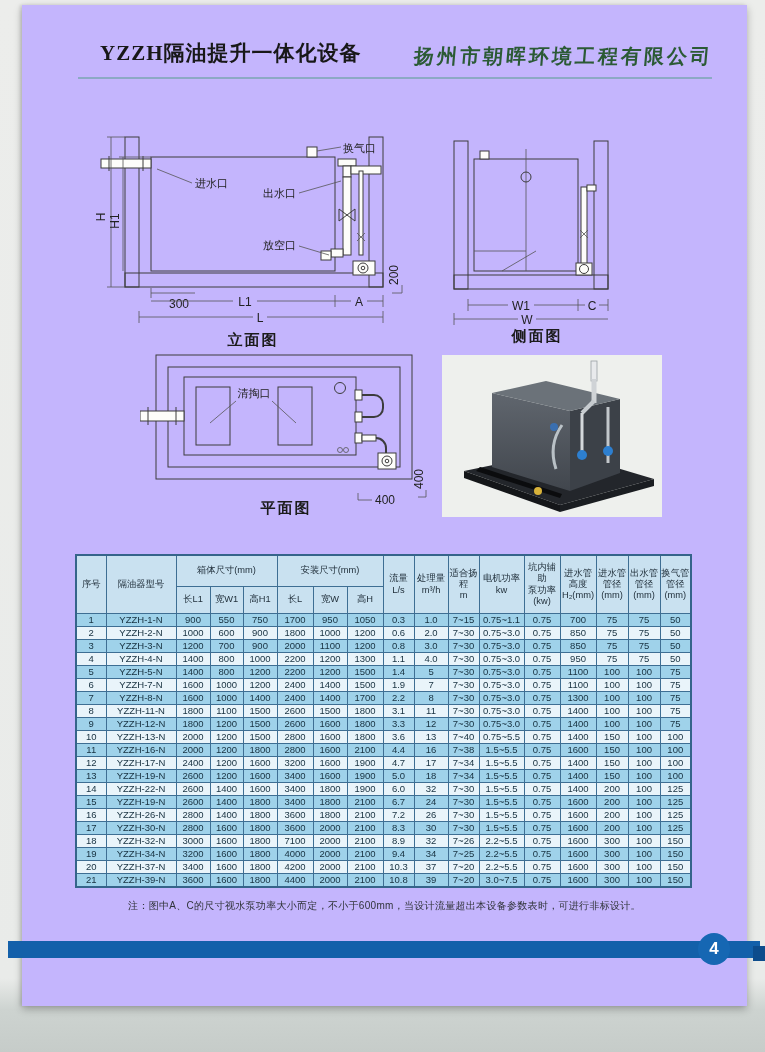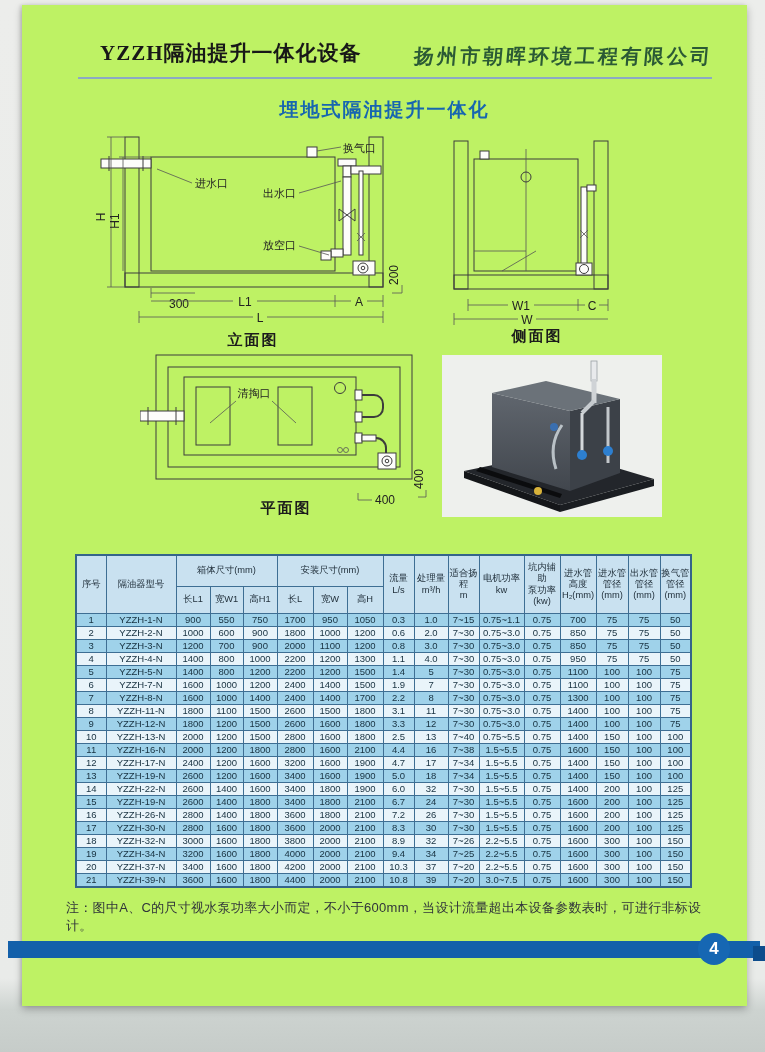--- a/index.html
+++ b/index.html
@@ -3,21 +3,21 @@
 <meta charset="utf-8">
 <style>
   html,body{margin:0;padding:0;}
   body{
     width:765px;height:1052px;position:relative;overflow:hidden;
     background:linear-gradient(180deg,#ecedeb 0%,#e9ebe9 93%,#cdd3d0 96%,#c6ccc9 100%);
     font-family:"Liberation Sans",sans-serif;
   }
   .page{
     position:absolute;left:22px;top:5px;width:725px;height:1001px;
-    background:#bef264;
+    background:#c4b5fd;
     box-shadow:0 3px 8px rgba(0,0,0,.28), -2px 0 3px rgba(0,0,0,.10);
   }
   .hdr-title{
     position:absolute;left:78px;top:34px;
     font-family:"Liberation Serif",serif;font-weight:bold;font-size:21px;
     color:#181818;letter-spacing:1px;white-space:nowrap;
   }
   .hdr-company{
     position:absolute;right:34px;top:38px;
     font-family:"DejaVu Serif",serif;font-weight:bold;font-size:20px;
@@ -57,40 +57,39 @@
   .spec-table thead th{
     background:#c9e1f0;font-weight:normal;font-size:9.3px;line-height:1.2;
     white-space:pre-line;padding:2px 0;color:#22313c;
   }
   .spec-table thead tr.h1 th{height:26px;}
   .spec-table thead tr.h2 th{height:22px;}
   .spec-table tbody td{height:12px;line-height:12px;font-size:9.5px;}
   .spec-table tbody tr.row-hl td{background:#9fd2ea;}
   .spec-table tbody tr.row-lt td{background:#e9f4fa;}
   .note{
-    position:absolute;left:44px;top:894px;width:655px;
-    font-size:13px;color:#30343a;letter-spacing:.3px;
+    position:absolute;left:35px;top:894px;width:655px;
+    font-size:10px;color:#30343a;letter-spacing:.3px;text-align:center;
   }
   .footer-bar{position:absolute;left:-14px;top:936px;width:752px;height:17px;background:#1360aa;}
   .bar-notch{position:absolute;left:731px;top:941px;width:12px;height:15px;background:#0d4c8c;}
   .page-circle{
     position:absolute;left:676px;top:928px;width:32px;height:32px;border-radius:50%;
     background:#1667b3;color:#fff;font-weight:bold;font-size:17px;
     line-height:32px;text-align:center;
   }
 </style>
 </head>
 <body>
 
 <div class="page">
 
   <div class="hdr-title">YZZH隔油提升一体化设备</div>
   <div class="hdr-company">扬州市朝晖环境工程有限公司</div>
   <div class="hdr-rule"></div>
-  <div class="section-title">埋地式隔油提升一体化</div>
 
   <svg id="front-view" class="drawing" width="335" height="228" viewBox="0 0 335 228">
     <defs>
       <pattern id="conc1" width="8" height="8" patternUnits="userSpaceOnUse">
         <rect width="8" height="8" fill="#f2f0ea"></rect>
         <circle cx="2" cy="2.5" r="0.8" fill="#787878"></circle>
         <circle cx="5.5" cy="6" r="0.6" fill="#9a9a9a"></circle>
         <circle cx="6.5" cy="1.5" r="0.45" fill="#6a6a6a"></circle>
       </pattern>
     </defs>
@@ -503,21 +502,21 @@
         </tr>
         <tr class="row-lt">
           <td>10</td>
           <td>YZZH-13-N</td>
           <td>2000</td>
           <td>1200</td>
           <td>1500</td>
           <td>2800</td>
           <td>1600</td>
           <td>1800</td>
-          <td>2.5</td>
+          <td>3.6</td>
           <td>13</td>
           <td>7~40</td>
           <td>0.75~5.5</td>
           <td>0.75</td>
           <td>1400</td>
           <td>150</td>
           <td>100</td>
           <td>100</td>
         </tr>
         <tr class="row-hl">
@@ -652,21 +651,21 @@
           <td>200</td>
           <td>100</td>
           <td>125</td>
         </tr>
         <tr class="row-lt">
           <td>18</td>
           <td>YZZH-32-N</td>
           <td>3000</td>
           <td>1600</td>
           <td>1800</td>
-          <td>3800</td>
+          <td>7100</td>
           <td>2000</td>
           <td>2100</td>
           <td>8.9</td>
           <td>32</td>
           <td>7~26</td>
           <td>2.2~5.5</td>
           <td>0.75</td>
           <td>1600</td>
           <td>300</td>
           <td>100</td>

